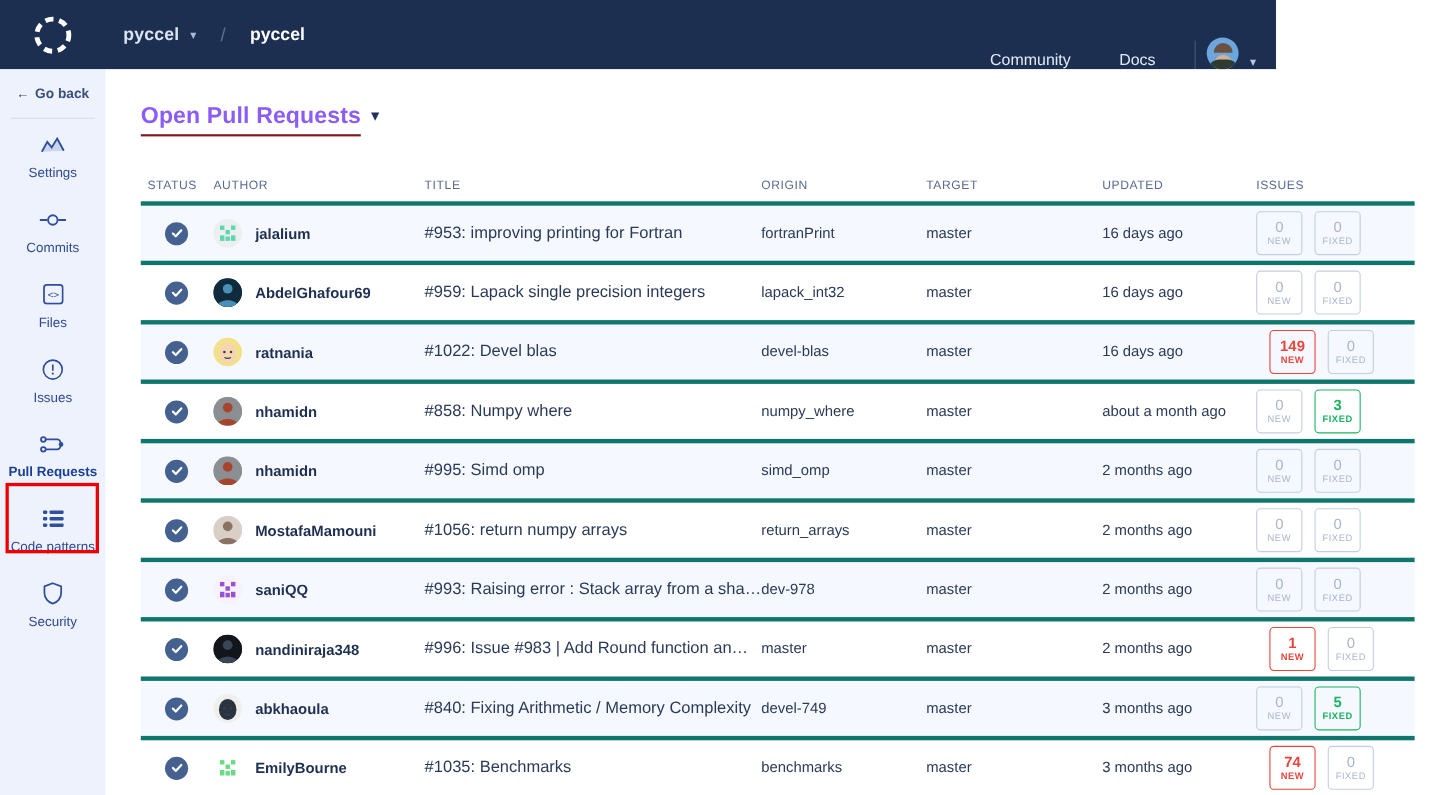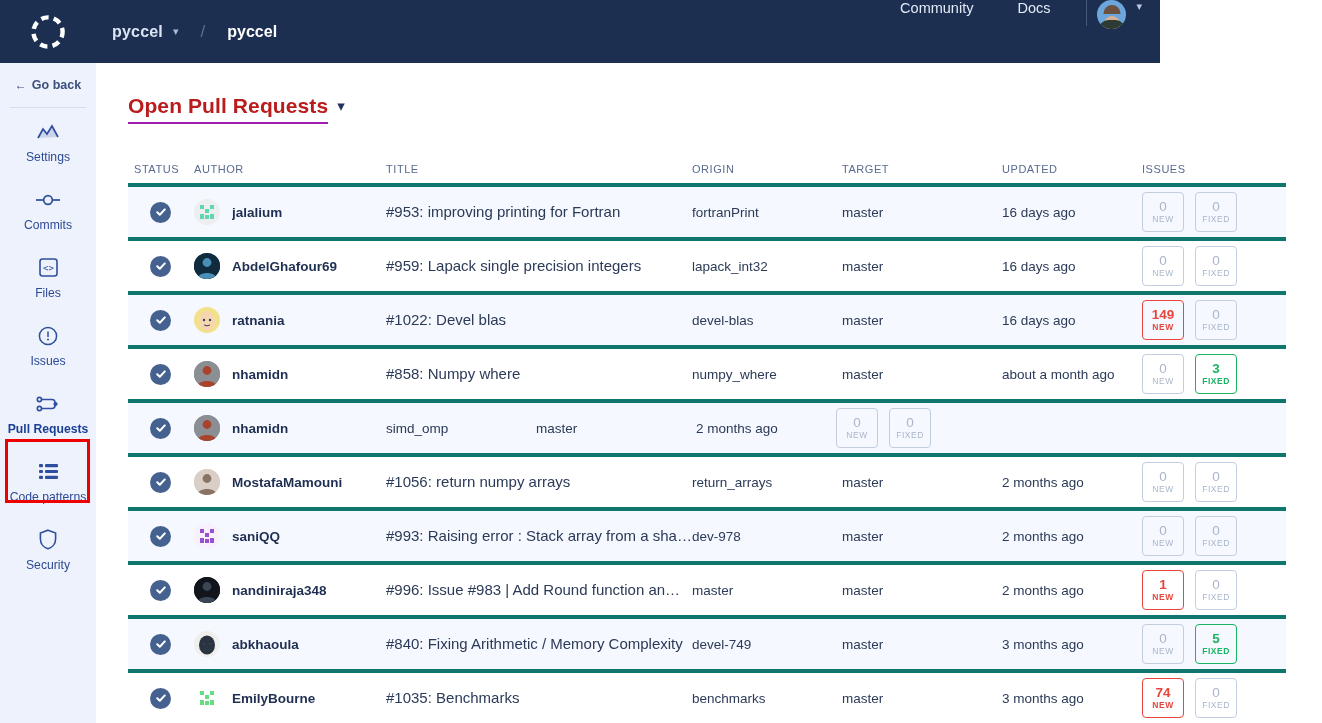--- a/index.html
+++ b/index.html
@@ -38,21 +38,21 @@
     display: inline-block;
   }
   .brand-sep {
     margin: 0 22px; color: #5c6f92; font-size: 17px; font-weight: 300;
   }
   .brand-current {
     color: #ffffff; font-size: 16px; font-weight: bold;
   }
 
   #topnav {
-    margin-left: auto; display: flex; align-items: flex-start;
+    margin-left: auto; display: flex; align-items: flex-end;
     height: 63px; padding-right: 18px; gap: 0;
   }
   .topnav-link {
     color: #e3eaf6; font-size: 14.5px; padding: 0 22px;
     text-decoration: none; white-space: nowrap;
   }
   .topnav-divider {
     width: 1px; height: 26px; background: #47587a; margin: 0 10px 0 14px;
   }
   #avatar {
@@ -123,22 +123,22 @@
     position: absolute; top: 63px; left: 96px;
     width: 1226px; height: 660px;
     background: #ffffff;
     overflow: hidden;
   }
   #page-title-row {
     position: absolute; left: 32px; top: 31px;
     display: flex; align-items: baseline;
   }
   #page-title {
-    font-size: 21px; font-weight: bold; color: #b91c1c;
-    border-bottom: 2px solid #a21caf;
+    font-size: 21px; font-weight: bold; color: #8b5cf6;
+    border-bottom: 2px solid #7f1d1d;
     padding-bottom: 4px;
     letter-spacing: .1px;
   }
   #title-caret {
     margin-left: 9px; color: #22325c; font-size: 15px;
     position: relative; top: -2px;
   }
 
   
   #table {
@@ -194,21 +194,21 @@
   .badge {
     width: 42px; height: 40px;
     border: 1px solid #c3cde0; border-radius: 4px;
     background: transparent;
     display: flex; flex-direction: column;
     align-items: center; justify-content: center;
     cursor: pointer;
   }
   .badge .num { font-size: 13.5px; color: #aab5ca; line-height: 1.15; }
   .badge .cap { font-size: 8.5px; color: #aab5ca; letter-spacing: .5px; line-height: 1.15; }
-  .badge.new-on { border-color: #e8463c; }
+  .badge.new-on { border-color: #e8463c; margin-left: 12px; }
   .badge.new-on .num { color: #e8463c; font-weight: bold; }
   .badge.new-on .cap { color: #e8463c; font-weight: bold; }
   .badge.fixed-on { border-color: #19b562; }
   .badge.fixed-on .num { color: #19b562; font-weight: bold; }
   .badge.fixed-on .cap { color: #19b562; font-weight: bold; }
 </style>
 </head>
 <body>
 
 <div id="topbar">
@@ -487,20 +487,21 @@
             </span>
           </div>
           <div class="c-author">
             <div class="avatar-sm" style="background:#8b8f94"><svg width="26" height="26" viewBox="0 0 26 26">
                 <rect width="26" height="26" fill="#8b8f94"></rect>
                 <circle cx="13" cy="9.5" r="4.4" fill="#a8442c"></circle>
                 <path d="M3 26 C4.5 18 21.5 18 23 26 Z" fill="#a8442c"></path>
               </svg></div>
             <span class="author-name">nhamidn</span>
           </div>
+          <div class="c-title"><span class="pr-title">#995: Simd omp</span></div>
           <div class="c-origin"><span class="cell-text">simd_omp</span></div>
           <div class="c-target"><span class="cell-text">master</span></div>
           <div class="c-updated"><span class="cell-text">2 months ago</span></div>
           <div class="c-issues">
             <div class="badge">
               <span class="num">0</span>
               <span class="cap">NEW</span>
             </div>
             <div class="badge">
               <span class="num">0</span>

